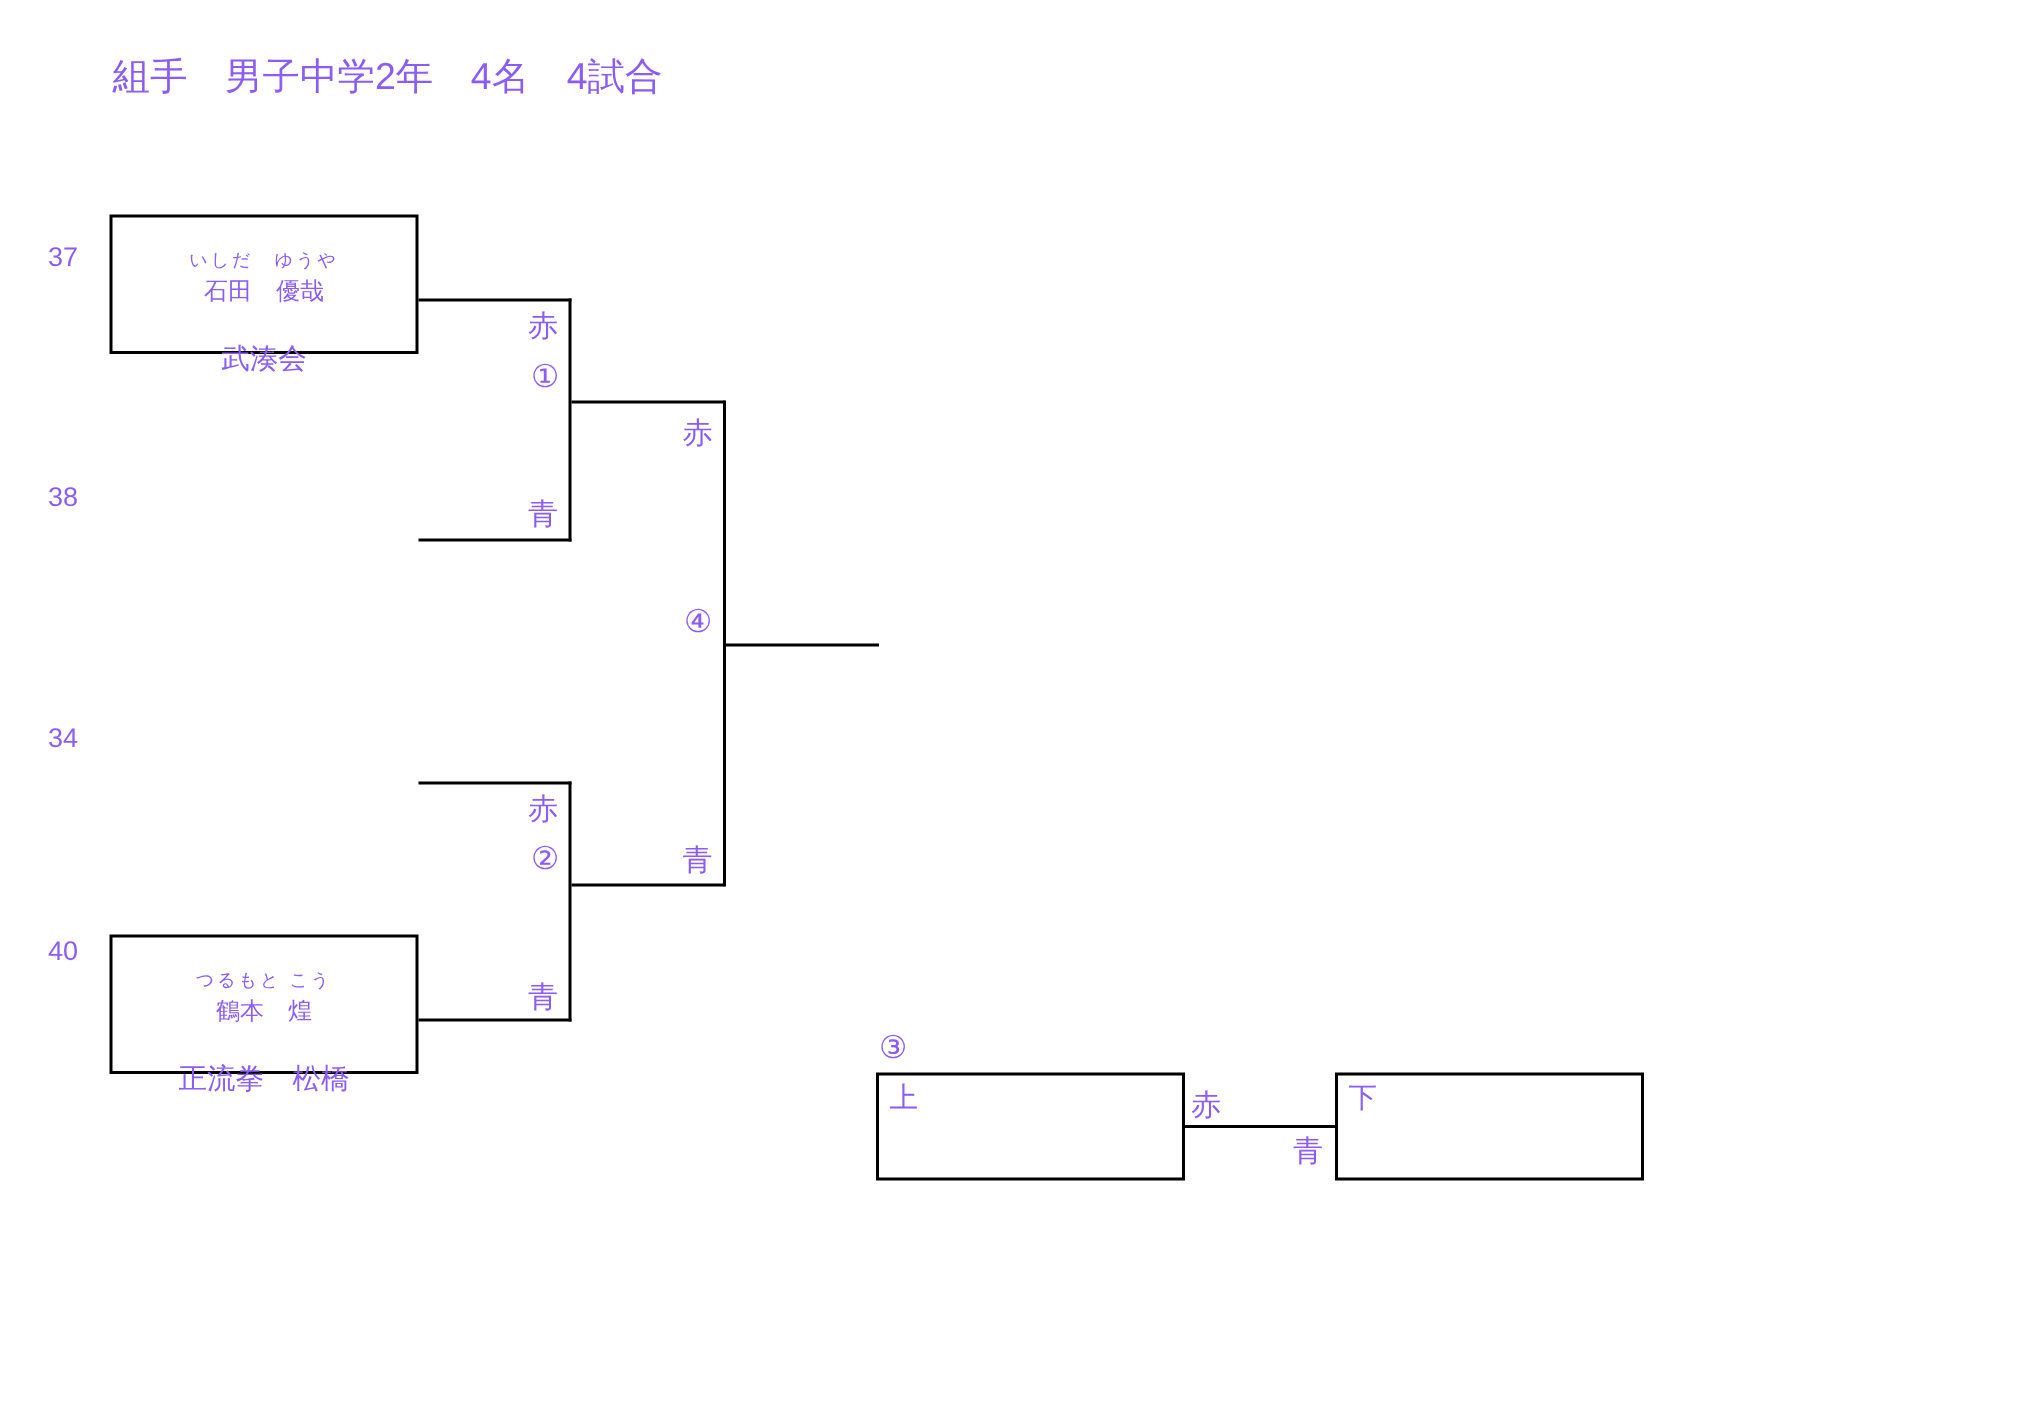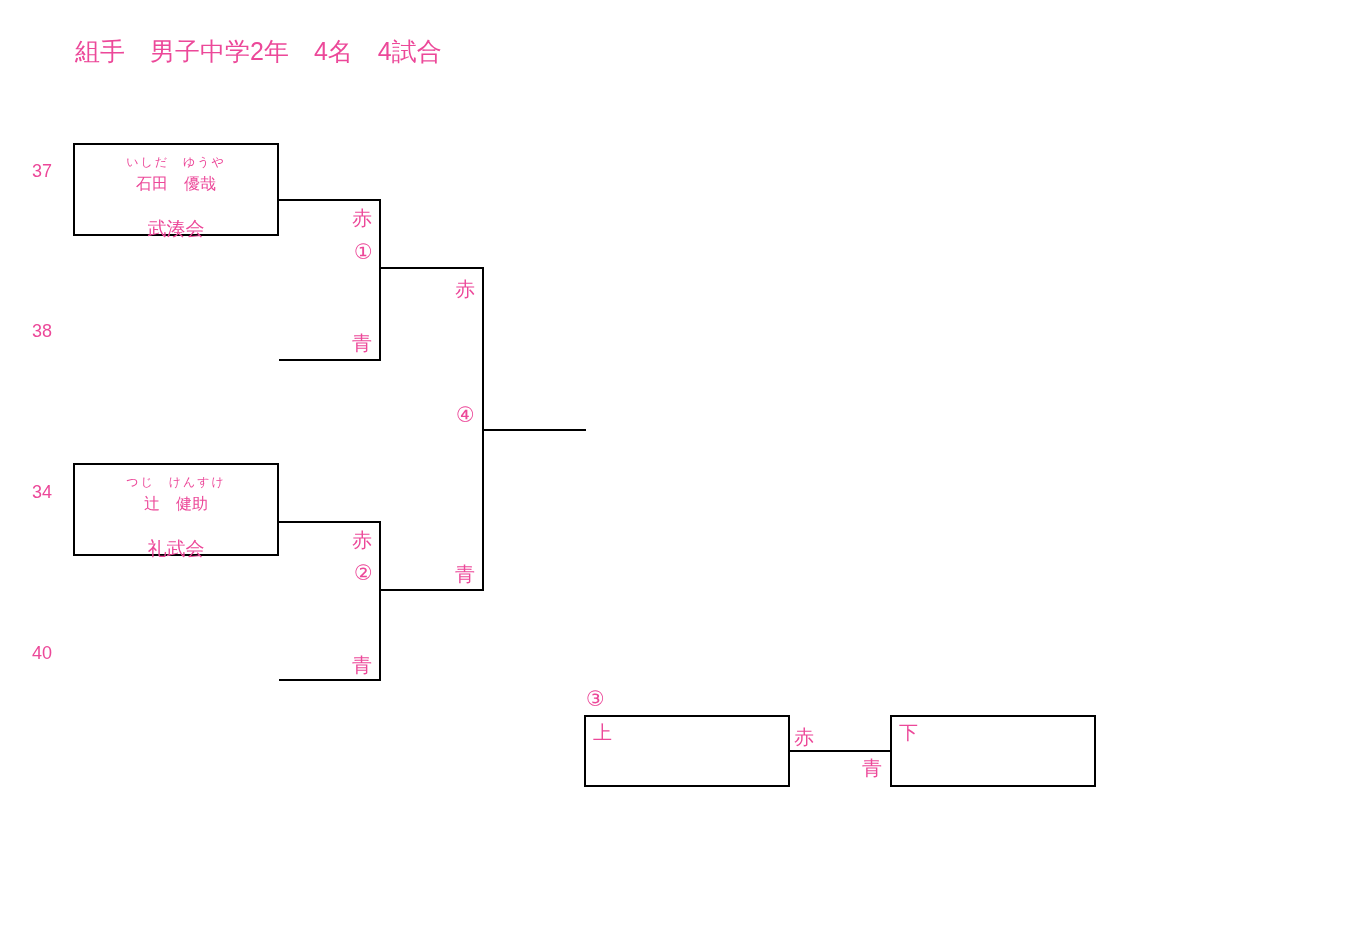--- a/index.html
+++ b/index.html
@@ -6,21 +6,21 @@
     margin: 0;
     padding: 0;
     background: #ffffff;
   }
   .sheet {
     position: relative;
     width: 1140px;
     height: 944px;
     background: #ffffff;
     font-family: "Liberation Sans", "DejaVu Sans", sans-serif;
-    color: #ec4899;
+    color: #8b5cf6;
     overflow: hidden;
   }
   .title {
     position: absolute;
     left: 75px;
     top: 36px;
     font-size: 25px;
     line-height: 30px;
     white-space: pre;
   }
@@ -35,21 +35,21 @@
     position: absolute;
     left: 73px;
     width: 206px;
     height: 93px;
     box-sizing: border-box;
     border: 2px solid #000000;
     background: #ffffff;
     display: flex;
     flex-direction: column;
     align-items: center;
-    padding-top: 9px;
+    padding-top: 20px;
     text-align: center;
   }
   .furigana {
     font-size: 12px;
     line-height: 16px;
     letter-spacing: 2px;
     white-space: pre;
   }
   .comp-name {
     font-size: 16px;
@@ -102,31 +102,31 @@
 </head>
 <body>
 
 <div class="sheet">
 
   <div class="title">組手　男子中学2年　4名　4試合</div>
 
   <div class="entry-num" style="top:160px">37</div>
   <div class="entry-num" style="top:320px">38</div>
   <div class="entry-num" style="top:481px">34</div>
-  <div class="entry-num" style="top:642px">40</div>
+  <div class="entry-num" style="top:623px">40</div>
 
   <div class="comp-box" style="top:143px">
     <div class="furigana">いしだ　ゆうや</div>
     <div class="comp-name">石田　優哉</div>
     <div class="comp-club">武湊会</div>
   </div>
-  <div class="comp-box" style="top:463px">
-    <div class="furigana">つじ　けんすけ</div>
-    <div class="comp-name">辻　健助</div>
-    <div class="comp-club">礼武会</div>
+  <div class="comp-box" style="top:623px">
+    <div class="furigana">つるもと こう</div>
+    <div class="comp-name">鶴本　煌</div>
+    <div class="comp-club">正流拳　松橋</div>
   </div>
 
   <div class="hline" style="left:279px; top:199px; width:102px"></div>
   <div class="hline" style="left:279px; top:359px; width:102px"></div>
   <div class="vline" style="left:379px; top:199px; height:162px"></div>
   <div class="hline" style="left:381px; top:267px; width:102px"></div>
 
   <div class="hline" style="left:279px; top:521px; width:102px"></div>
   <div class="hline" style="left:279px; top:679px; width:102px"></div>
   <div class="vline" style="left:379px; top:521px; height:160px"></div>

